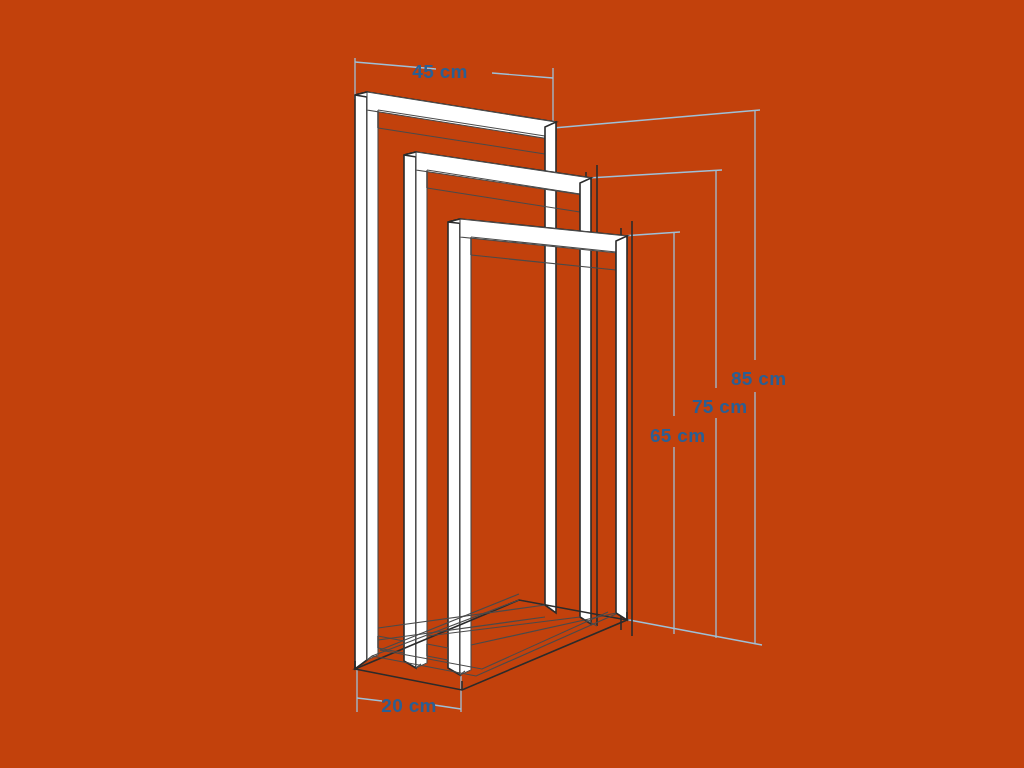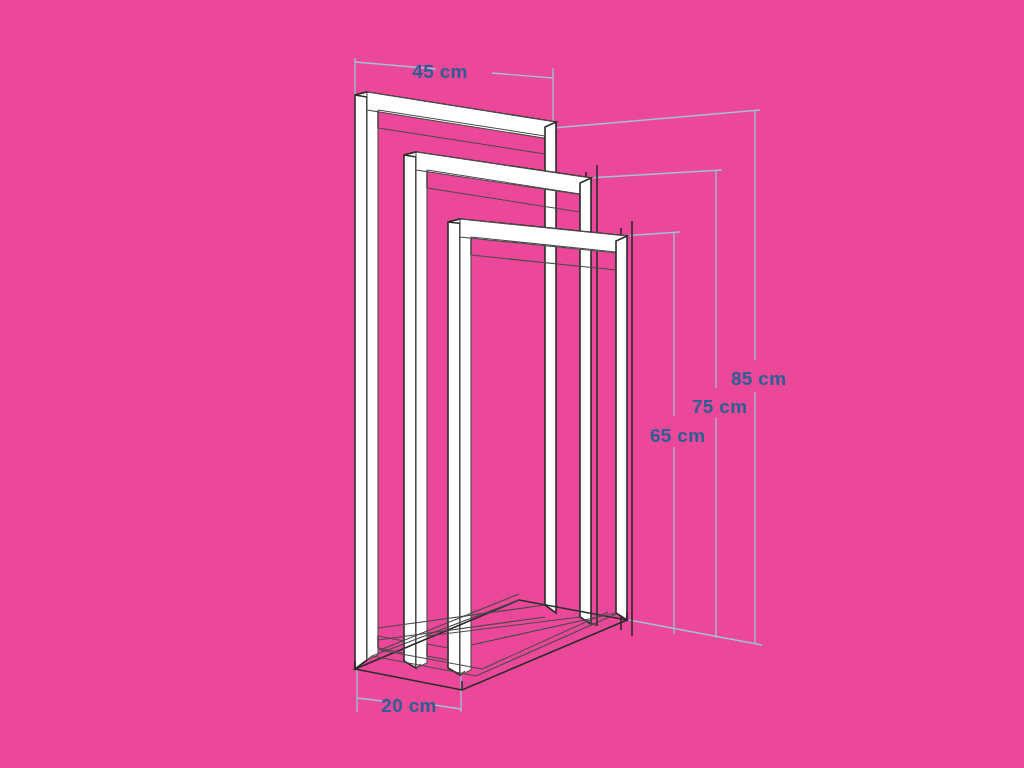--- a/index.html
+++ b/index.html
@@ -10,21 +10,21 @@
   body {
     width: 1024px;
     height: 768px;
     font-family: "Liberation Sans", sans-serif;
     overflow: hidden;
   }
   #drawing-root {
     position: relative;
     width: 1024px;
     height: 768px;
-    background: #ec4899;
+    background: #c2410c;
   }
   svg#technical-drawing {
     display: block;
     width: 1024px;
     height: 768px;
   }
   .prod-line {
     fill: none;
     stroke: #2b2b2b;
     stroke-width: 1.6;

